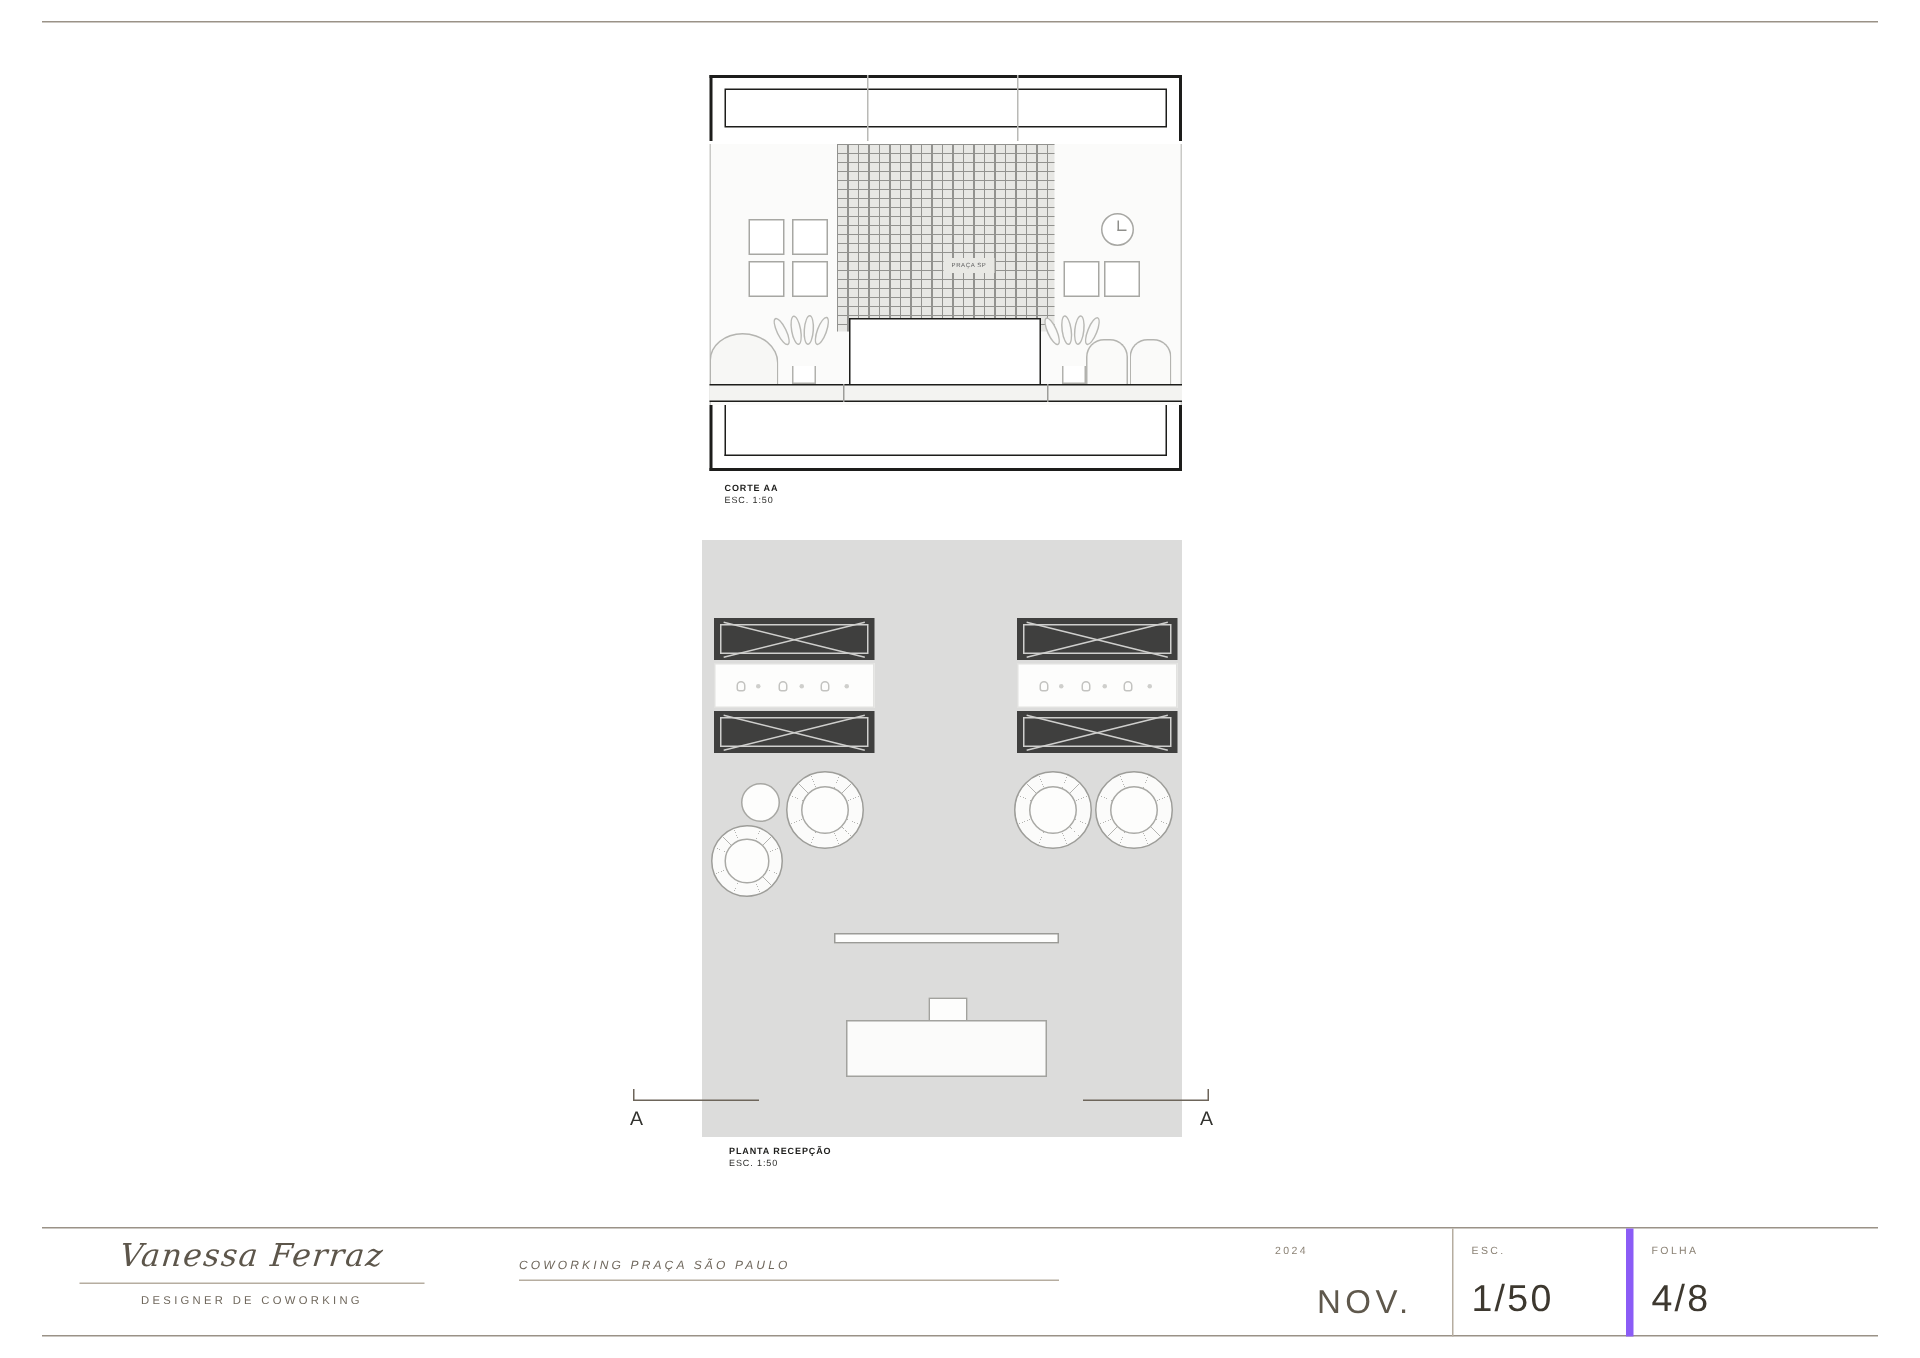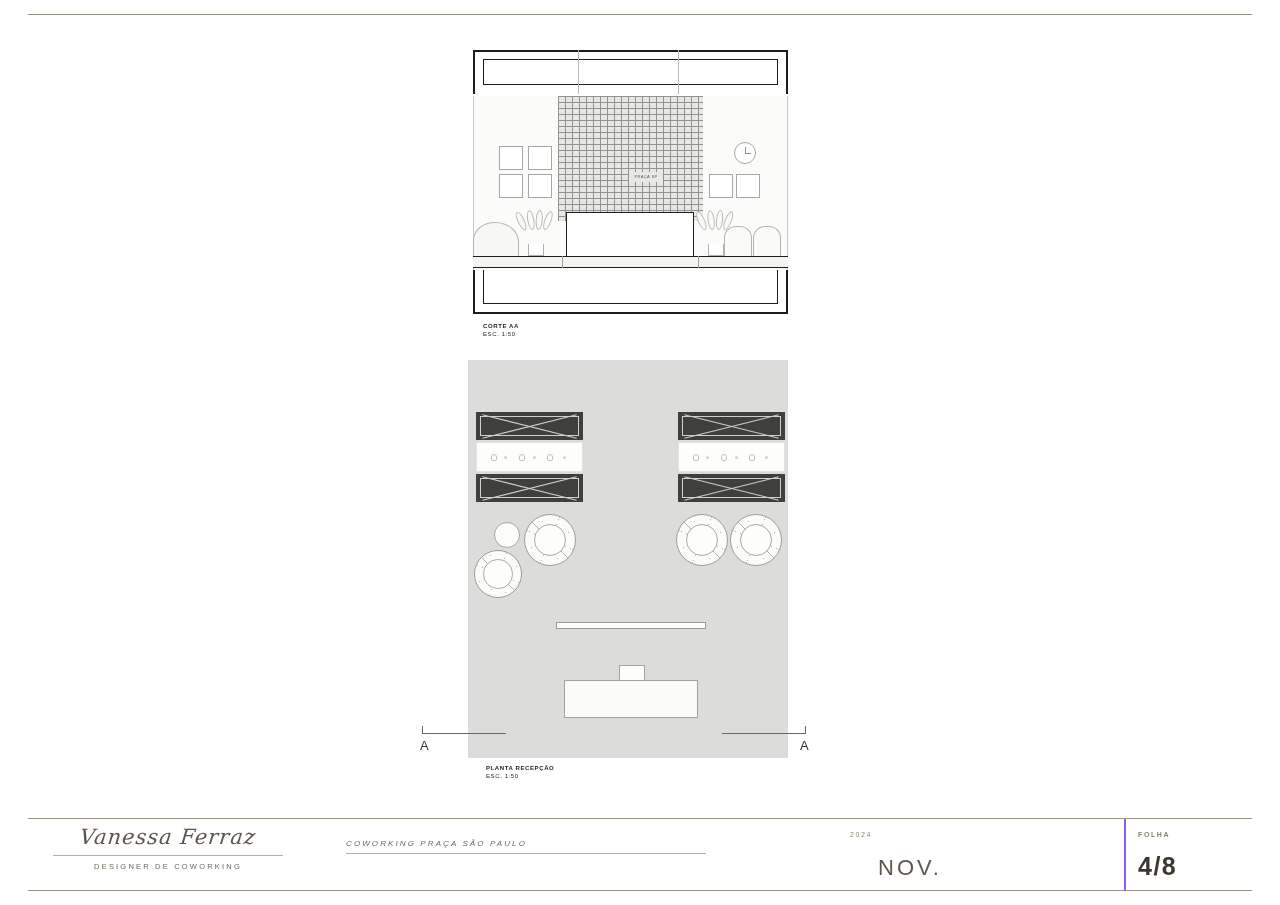--- a/index.html
+++ b/index.html
@@ -452,21 +452,21 @@
     position: absolute;
     bottom: 10px;
     left: 12px;
     right: 12px;
     font-size: 25px;
     letter-spacing: 1.5px;
     color: #3d382f;
   }
   .tb-cell.date { left: 810px; width: 130px; }
   .tb-cell.esc  { left: 940px; width: 116px; border-left: 1px solid #b6ada0; }
-  .tb-cell.folha{ left: 1096px; width: 120px; border-left: 2px solid #8b5cf6; font-weight: bold; }
+  .tb-cell.folha{ left: 1056px; width: 120px; border-left: 5px solid #8b5cf6; }
   .tb-cell.date .tb-cell-value { font-size: 22px; letter-spacing: 3px; color: #5f584c; margin-left: 28px; }
 </style>
 </head>
 <body>
 
 <div class="sheet">
 
   <div class="frame-top"></div>
   <div class="frame-titleblock-rule"></div>
   <div class="frame-bottom"></div>
@@ -614,20 +614,24 @@
 
     <div class="tb-project">
       <div class="tb-project-line1">COWORKING PRAÇA SÃO PAULO</div>
     </div>
 
     <div class="tb-cell date">
       <div class="tb-cell-label">2024</div>
       <div class="tb-cell-value">NOV.</div>
     </div>
 
+    <div class="tb-cell esc">
+      <div class="tb-cell-label">ESC.</div>
+      <div class="tb-cell-value">1/50</div>
+    </div>
 
     <div class="tb-cell folha">
       <div class="tb-cell-label">FOLHA</div>
       <div class="tb-cell-value">4/8</div>
     </div>
   </div>
 
 </div>
 
 </body></html>

